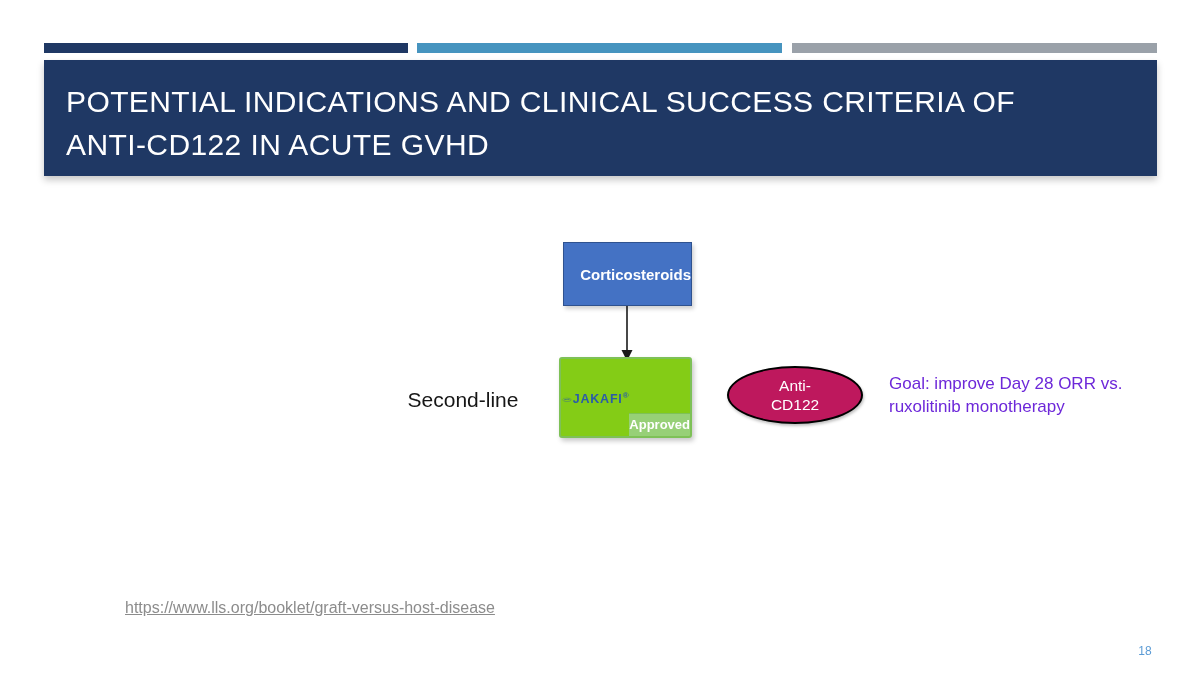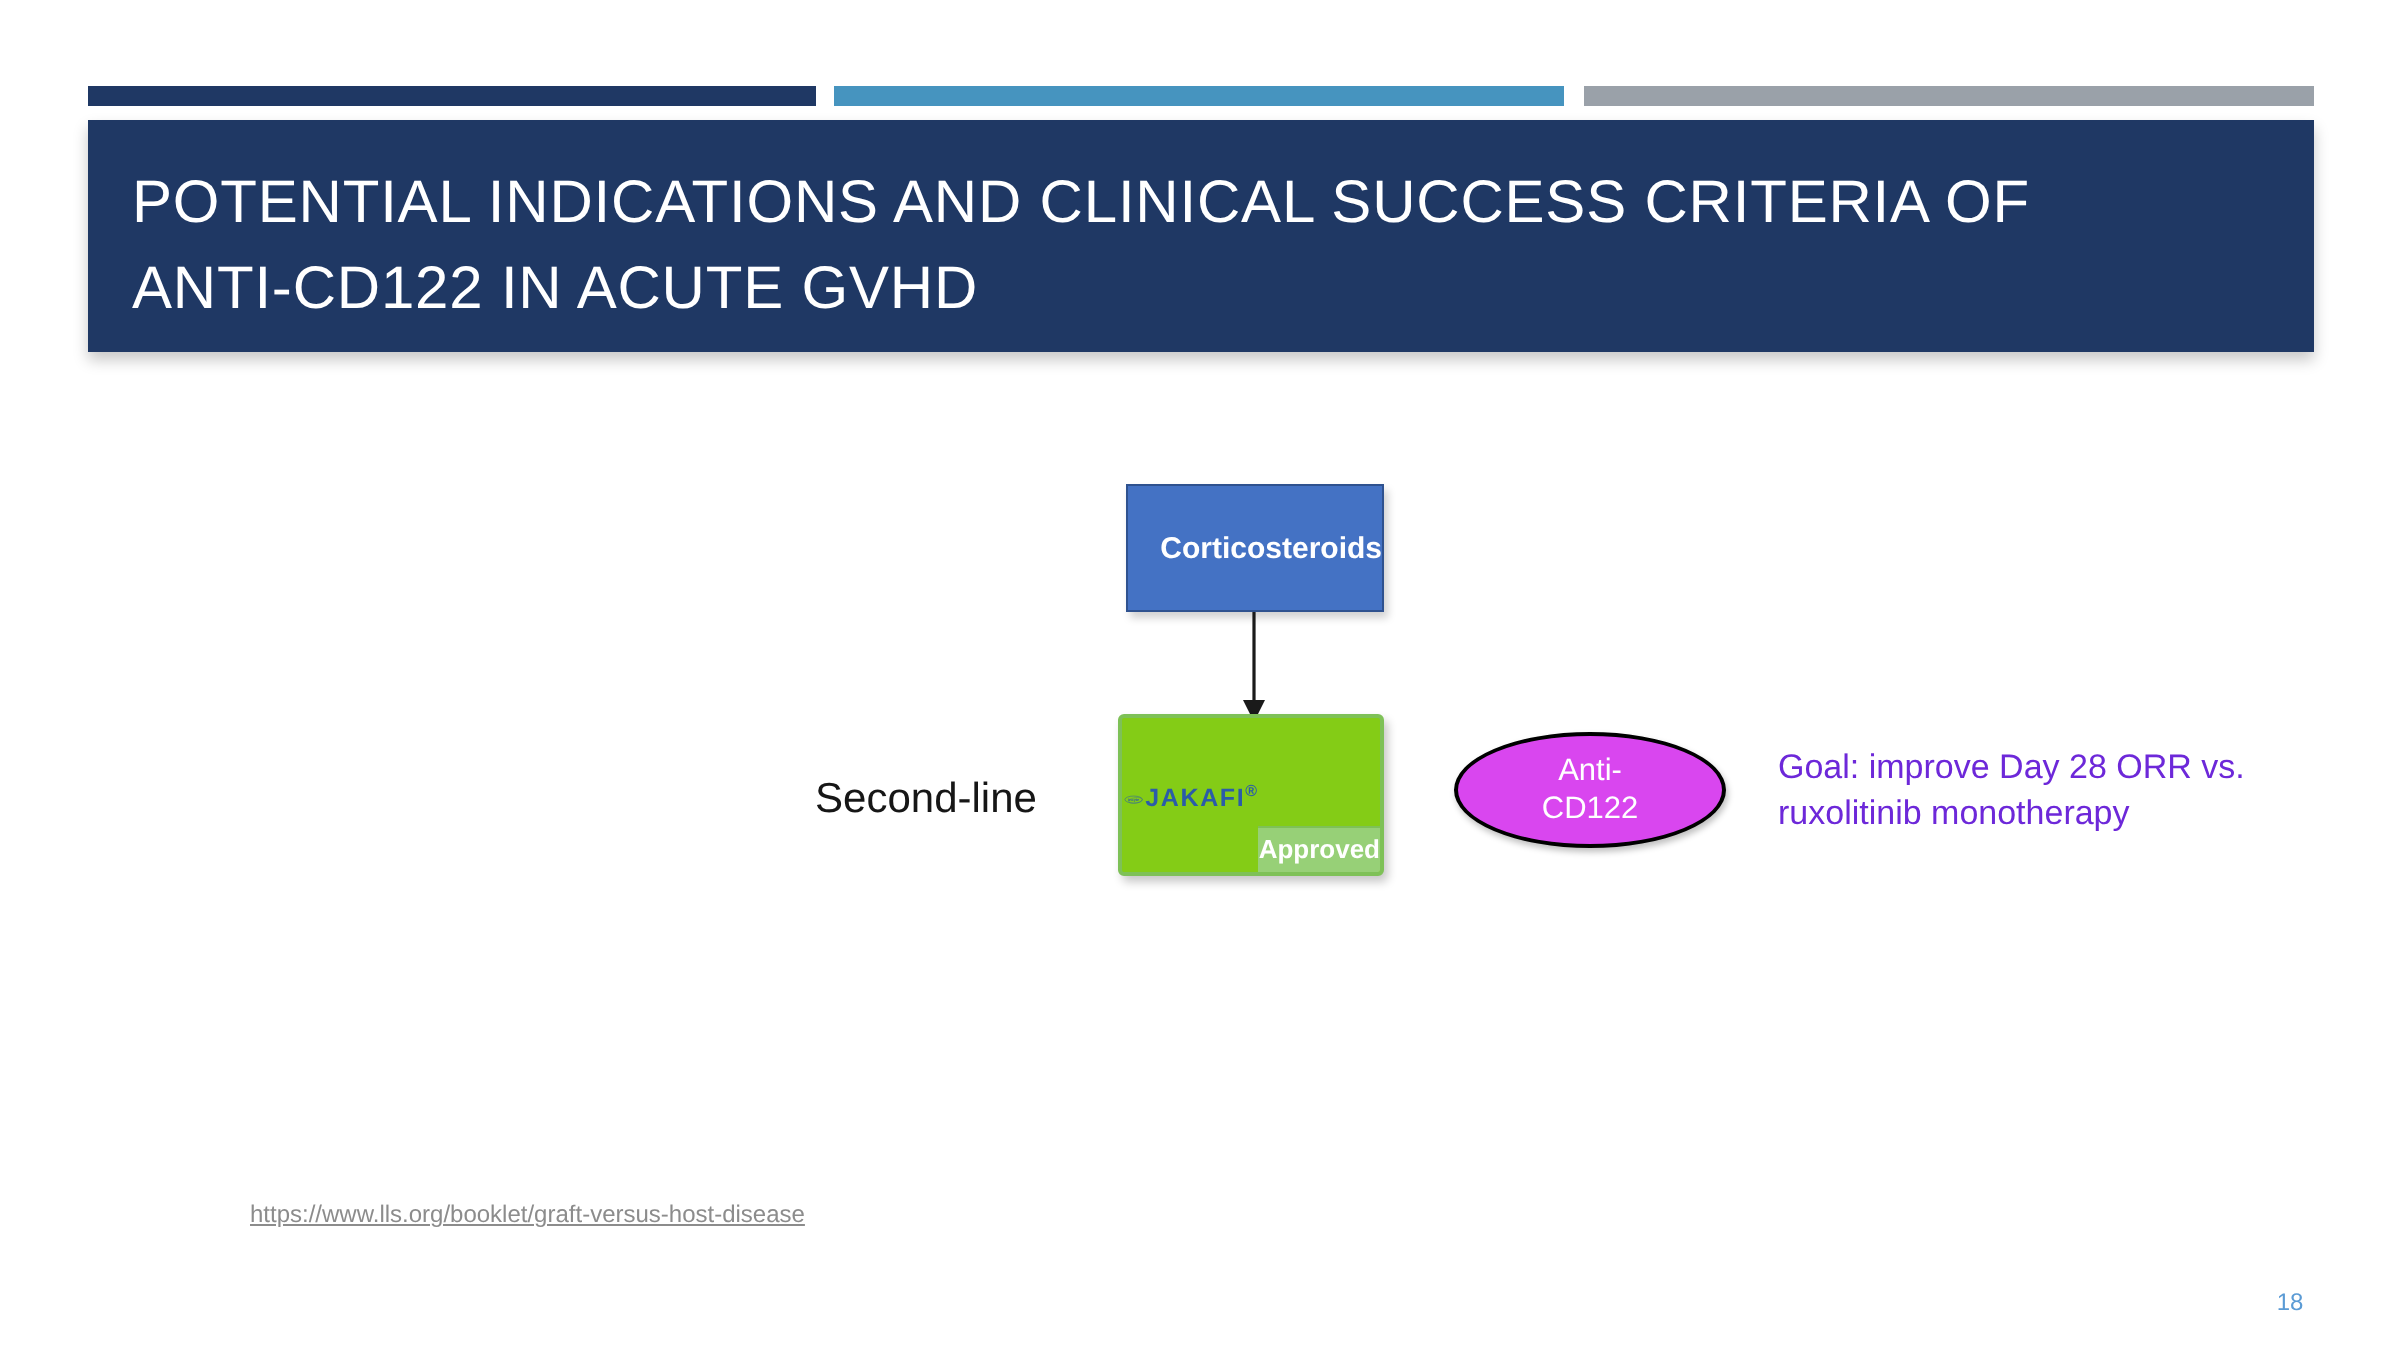--- a/index.html
+++ b/index.html
@@ -65,36 +65,36 @@
   .approved-bar {
     margin-top:auto; width:100%;
     background:#97D077; border-top:1.5px solid #7EC157;
     color:#ffffff; font-weight:bold; font-size:13px;
     text-align:center; padding:3px 0 4px 0;
   }
 
   
   .anti-ellipse {
     position:absolute; left:727px; top:366px; width:136px; height:58px;
-    background:#d946ef; border:2.5px solid #000000; border-radius:50%;
+    background:#be185d; border:2.5px solid #000000; border-radius:50%;
     display:flex; flex-direction:column; align-items:center; justify-content:center;
     color:#ffffff; font-size:15.5px; line-height:19px;
     box-shadow:1px 2px 3px rgba(0,0,0,0.25);
   }
 
   
   .goal-text {
     position:absolute; left:889px; top:372px; width:235px;
     font-size:17px; line-height:23px; color:#6d28d9;
   }
 
   
   .footer-links {
     position:absolute; left:125px; top:598px;
-    font-size:12px; line-height:19px; color:#8C8C8C;
+    font-size:16px; line-height:19px; color:#8C8C8C;
   }
   .footer-links a { color:#8C8C8C; display:block; cursor:pointer; }
   .link-underlined { text-decoration:underline; }
   .link-plain { text-decoration:none; }
 
   
   .page-number {
     position:absolute; left:1130px; top:644px; width:30px;
     font-size:12px; color:#5B9BD5; text-align:center;
   }

